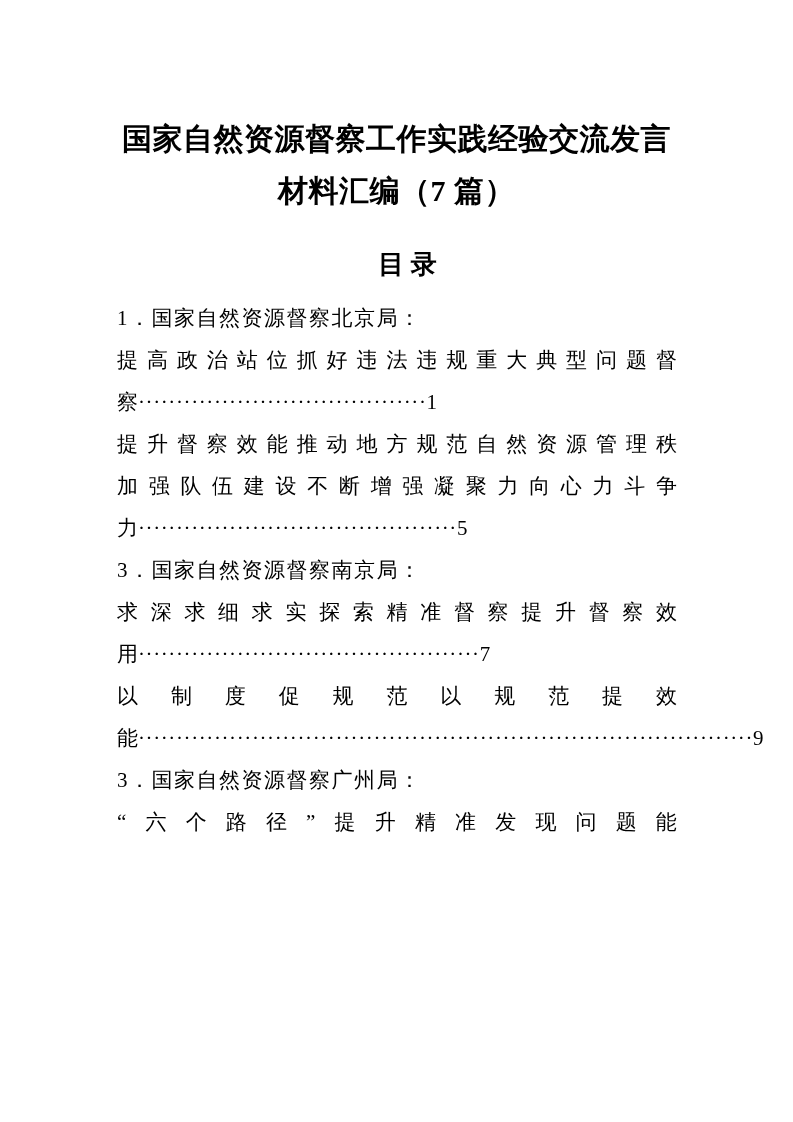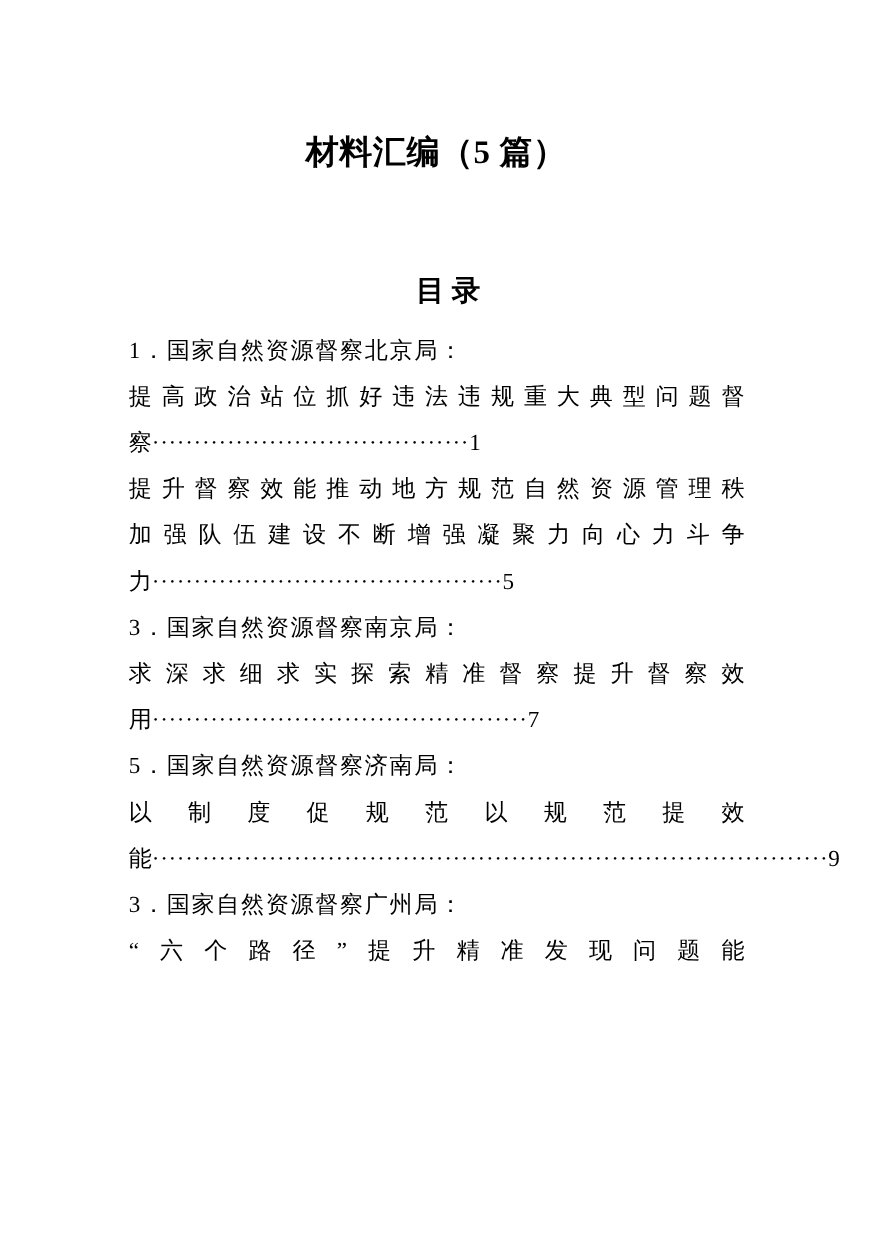--- a/index.html
+++ b/index.html
@@ -72,21 +72,22 @@
   .entry-pageline .pageno {
     letter-spacing: 0;
   }
 </style>
 </head>
 <body>
 
 <div class="page">
 
   <h1 class="doc-title">
-    <span class="tl">材料汇编（5 篇）</span>
+    <span class="tl">国家自然资源督察工作实践经验交流发言</span>
+    <span class="tl">材料汇编（7 篇）</span>
   </h1>
 
   <h2 class="toc-heading">目 录</h2>
 
   <div class="toc" id="toc-list">
     <div class="toc-entry">
       <div class="entry-heading">1．国家自然资源督察北京局：</div>
       <div class="entry-body">
           <span>提</span>
           <span>高</span>
@@ -183,21 +184,20 @@
           <span>督</span>
           <span>察</span>
           <span>效</span>
         </div>
       <div class="entry-pageline">
         <span>用</span><span class="dots">·············································</span><span class="pageno">7</span>
       </div>
     </div>
 
     <div class="toc-entry">
-      <div class="entry-heading">5．国家自然资源督察济南局：</div>
       <div class="entry-body">
           <span>以</span>
           <span>制</span>
           <span>度</span>
           <span>促</span>
           <span>规</span>
           <span>范</span>
           <span>以</span>
           <span>规</span>
           <span>范</span>

